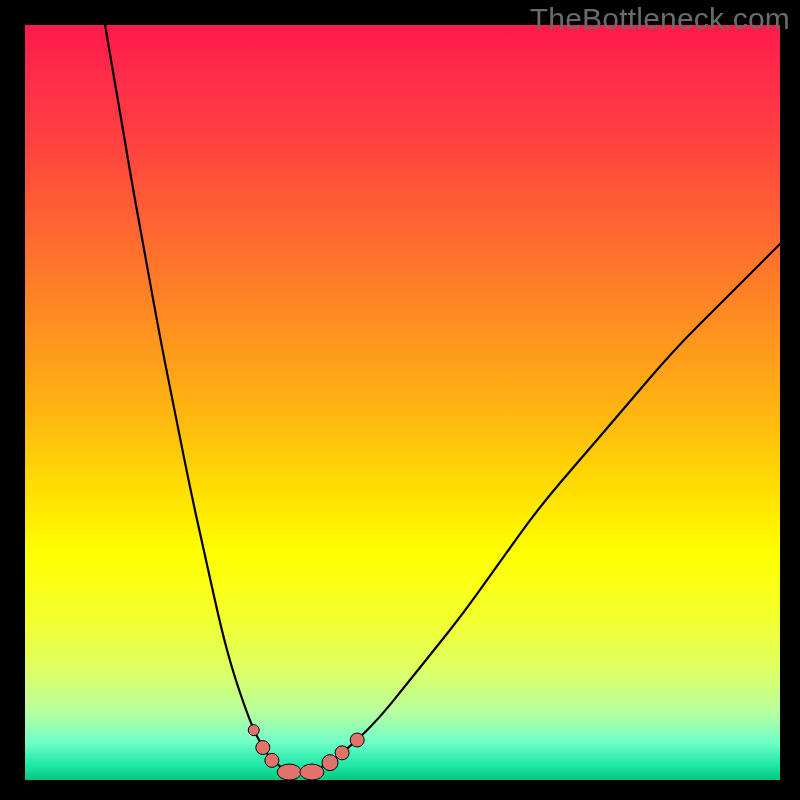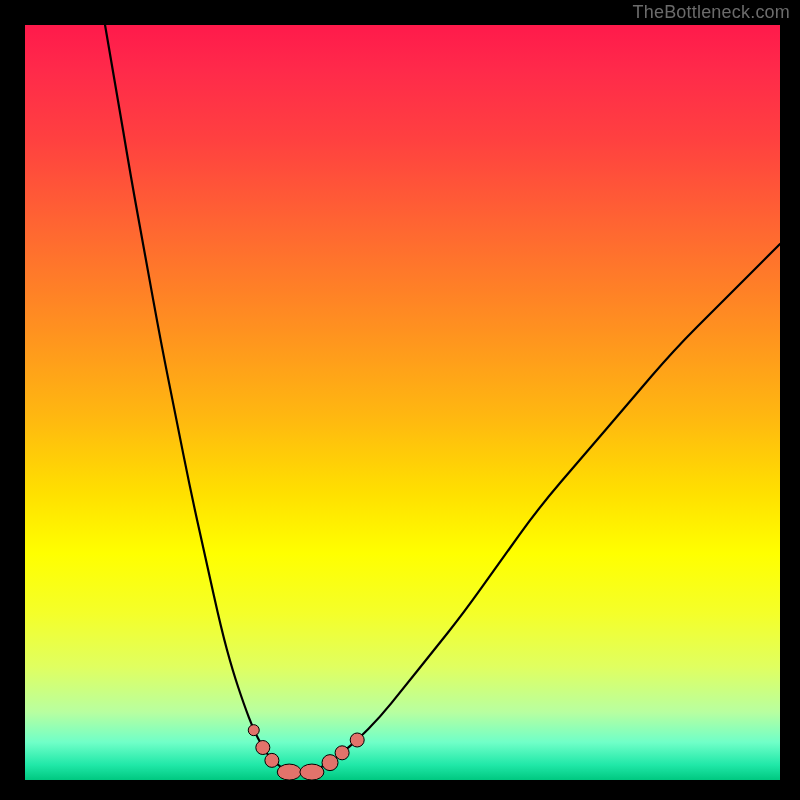--- a/index.html
+++ b/index.html
@@ -40,21 +40,21 @@
       #70ffc8 95%,
       #20e8a8 98%,
       #00c880 100%
     );
   }
   .watermark {
     position: absolute;
     top: 2px;
     right: 10px;
     color: #6b6b6b;
-    font-size: 18px;
+    font-size: 30px;
     letter-spacing: 0.2px;
     user-select: none;
   }
   svg.curve {
     position: absolute;
     left: 0; top: 0;
     width: 755px;
     height: 755px;
     overflow: visible;
   }

